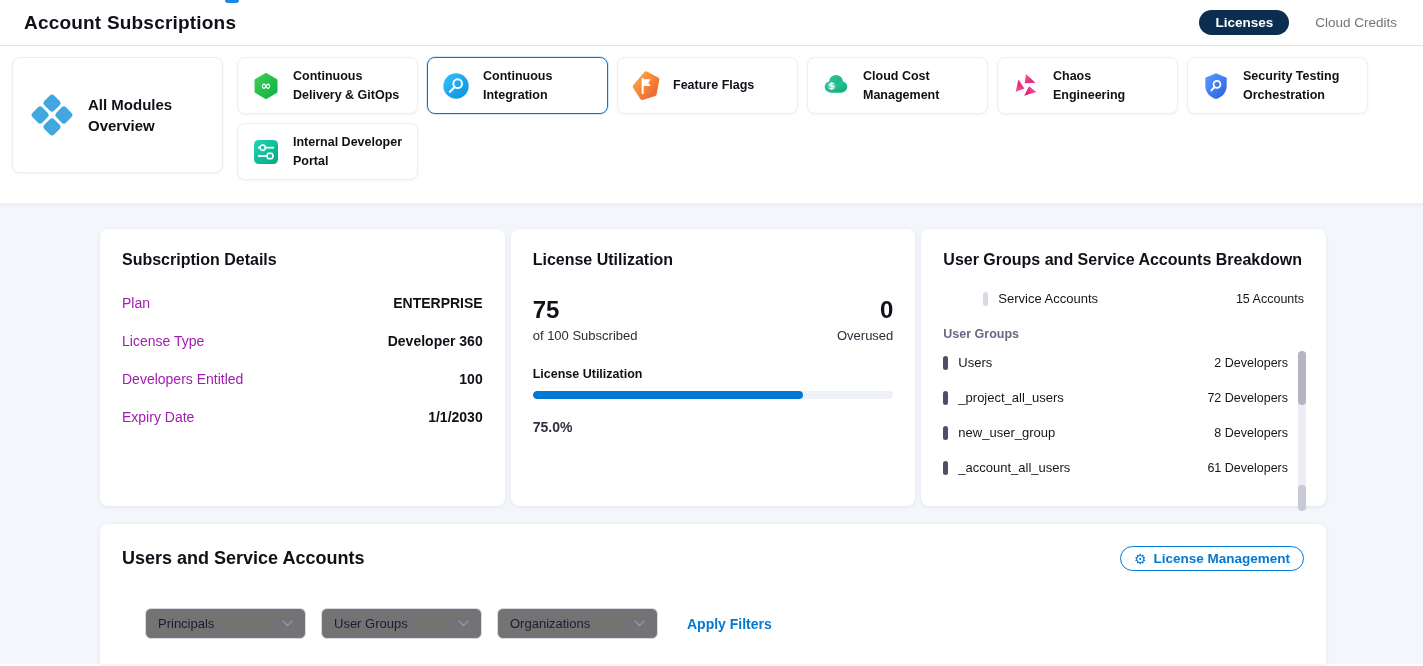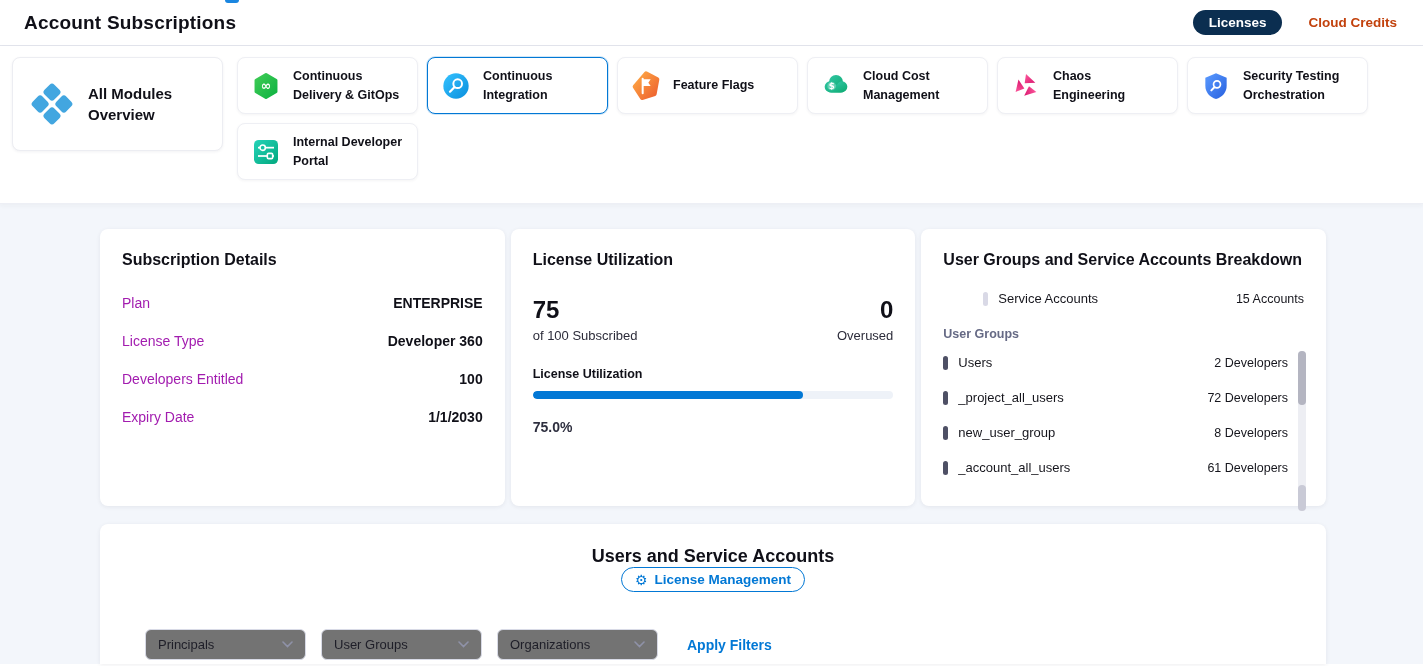--- a/index.html
+++ b/index.html
@@ -19,36 +19,36 @@
     padding: 0 26px 0 24px; position: relative;
   }
   .page-title { font-size: 19px; font-weight: 700; letter-spacing: .2px; color: #101018; }
   .header-right { margin-left: auto; display: flex; align-items: center; gap: 26px; }
   .licenses-pill {
     background: #0b2e50; color: #fff; border: none;
     padding: 5px 16px; border-radius: 999px;
     font-size: 13.5px; font-weight: 600; cursor: pointer;
     font-family: inherit;
   }
-  .cloud-credits-link { color: #c2410c; font-size: 13.5px; font-weight: 700; cursor: pointer; }
+  .cloud-credits-link { color: #737373; font-size: 13.5px; font-weight: 400; cursor: pointer; }
   .top-fragment {
     position: absolute; top: 0; left: 225px; width: 14px; height: 3px;
     background: #1a86e0; border-radius: 0 0 3px 3px;
   }
 
   
   .modules-band {
     background: #fff; padding: 11px 12px 23px 12px;
     display: flex; gap: 14px; align-items: flex-start;
     border-bottom: 1px solid #edeff5;
     box-shadow: 0 2px 4px rgba(40,41,61,.04);
     position: relative; z-index: 2;
   }
   .overview-card {
-    flex: 0 0 211px; height: 94px;
+    flex: 0 0 211px; height: 116px;
     border: 1px solid #ecedf2; border-radius: 8px; background: #fff;
     box-shadow: 0 1px 3px rgba(40,41,61,.06);
     display: flex; align-items: center; gap: 13px; padding: 0 16px;
     cursor: pointer;
   }
   .overview-label { font-size: 15px; font-weight: 700; line-height: 1.4; color: #101018; }
   .module-cards { flex: 1; display: flex; flex-wrap: wrap; gap: 9px; align-content: flex-start; }
   .module-card {
     width: 181px; height: 57px;
     border: 1px solid #eeeff4; border-radius: 8px; background: #fff;
@@ -110,21 +110,21 @@
   }
   .scroll-thumb-top { position: absolute; top: 0; left: 0; width: 8px; height: 54px; background: #b4b5c1; border-radius: 4px; }
   .scroll-thumb-bottom { position: absolute; bottom: 0; left: 0; width: 8px; height: 26px; background: #c9cad6; border-radius: 4px; }
 
   
   .users-card {
     margin-top: 18px; background: #fff; border-radius: 8px 8px 0 0;
     box-shadow: 0 1px 4px rgba(40,41,61,.08);
     width: 1226px; height: 140px; padding: 22px;
   }
-  .users-header { display: flex; align-items: center; justify-content: space-between; flex-direction: column; }
+  .users-header { display: flex; align-items: center; justify-content: space-between; }
   .users-title { font-size: 18px; font-weight: 700; color: #101018; }
   .lm-button {
     display: flex; align-items: center; gap: 7px;
     border: 1px solid #0278d5; background: #fff; color: #0278d5;
     border-radius: 14px; padding: 4px 13px; cursor: pointer;
     font-size: 13.5px; font-weight: 600; font-family: inherit;
   }
   .gear-glyph { font-size: 14px; line-height: 1; }
   .filters-row { margin-top: 37px; margin-left: 23px; display: flex; align-items: center; gap: 15px; }
   .dropdown {

